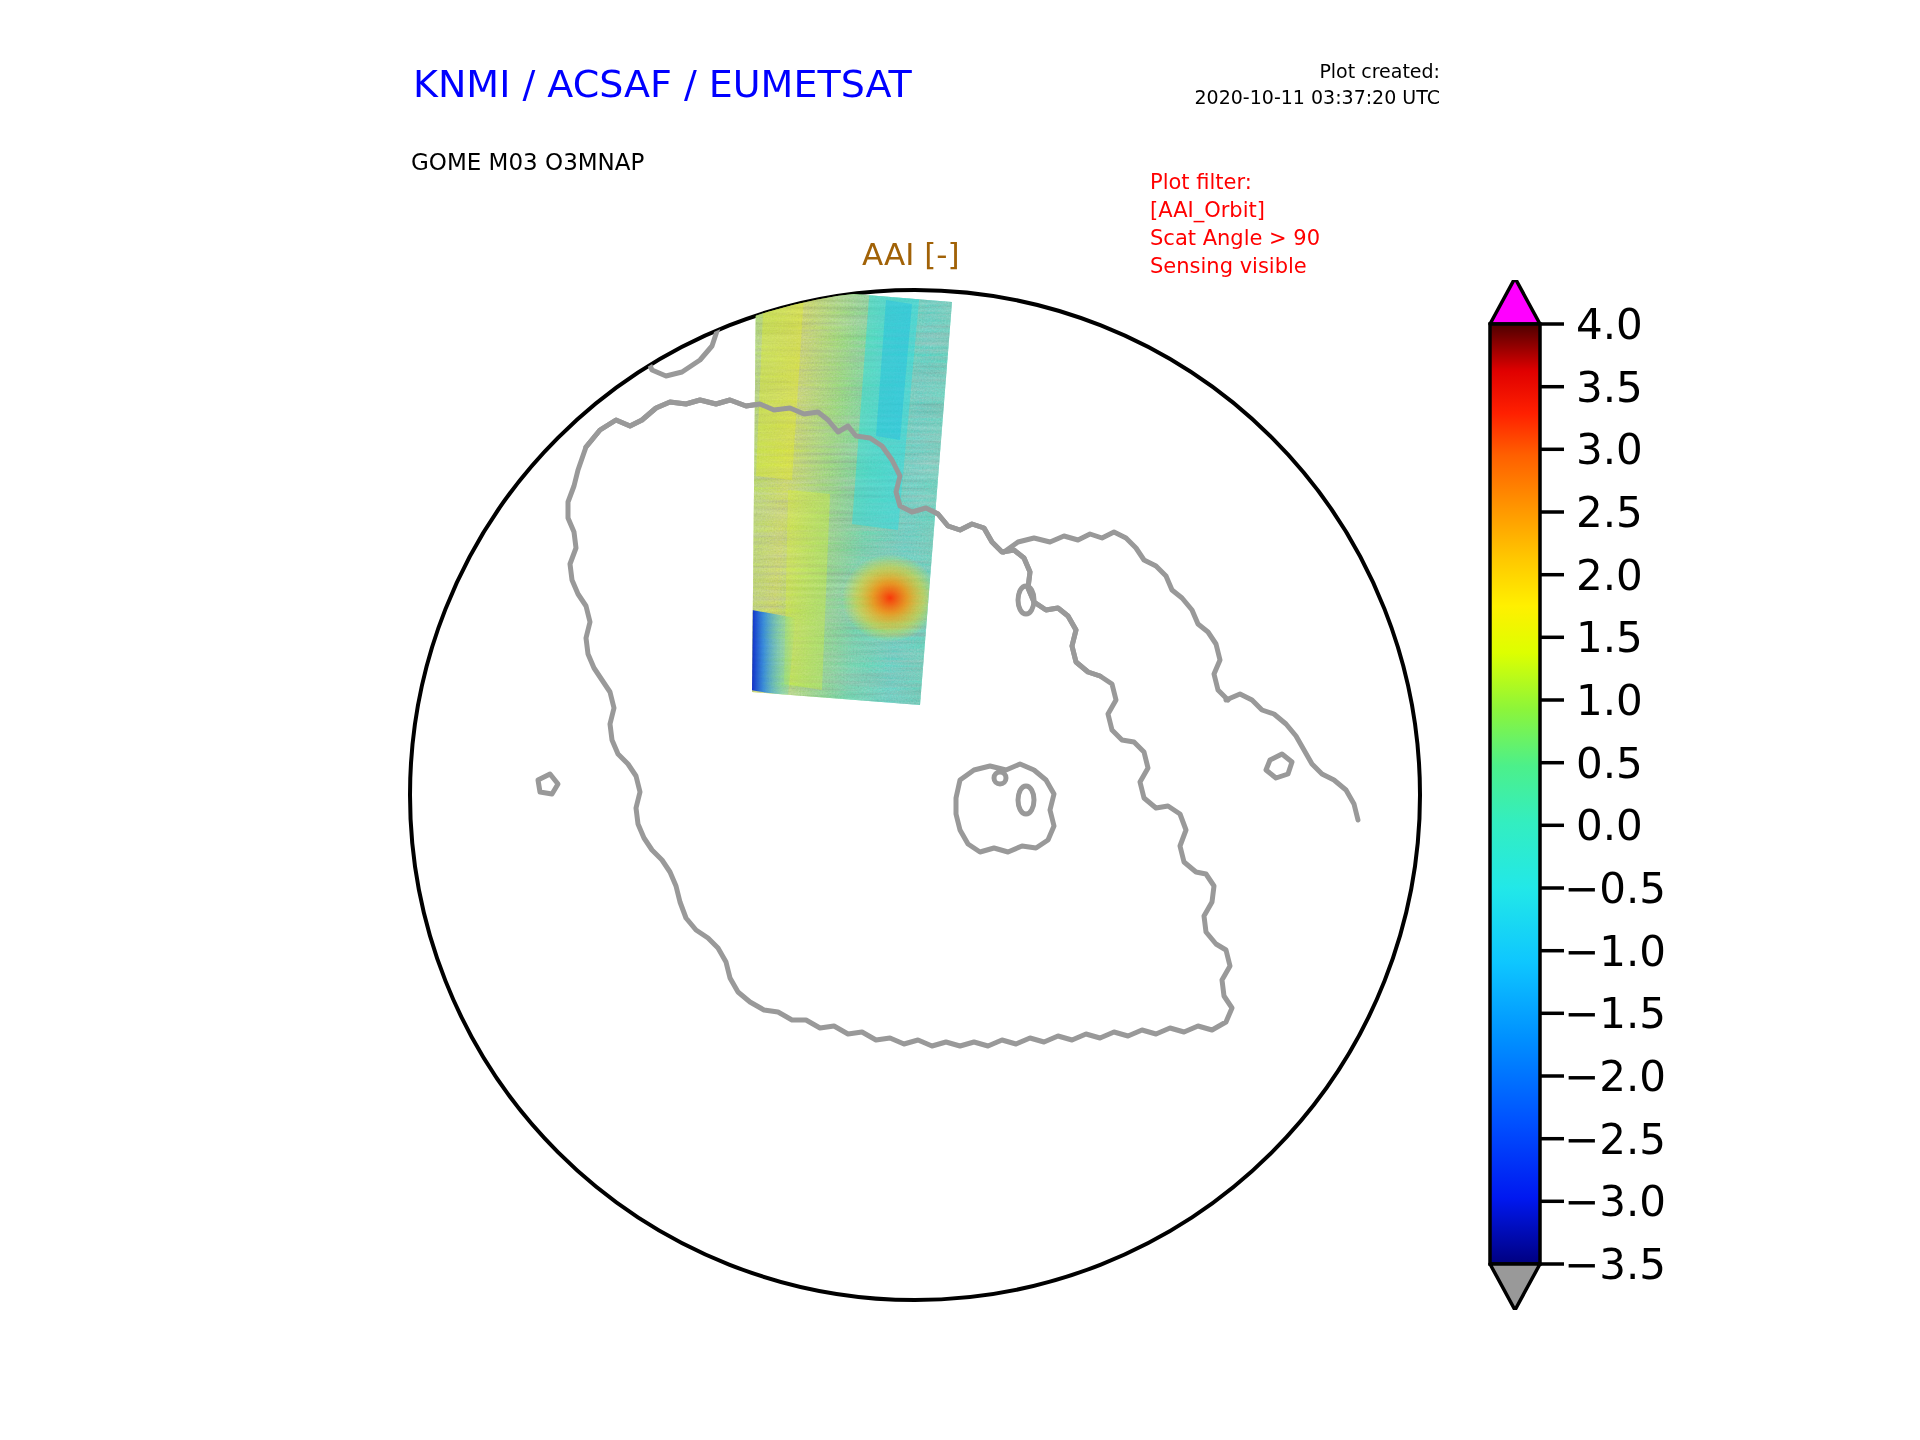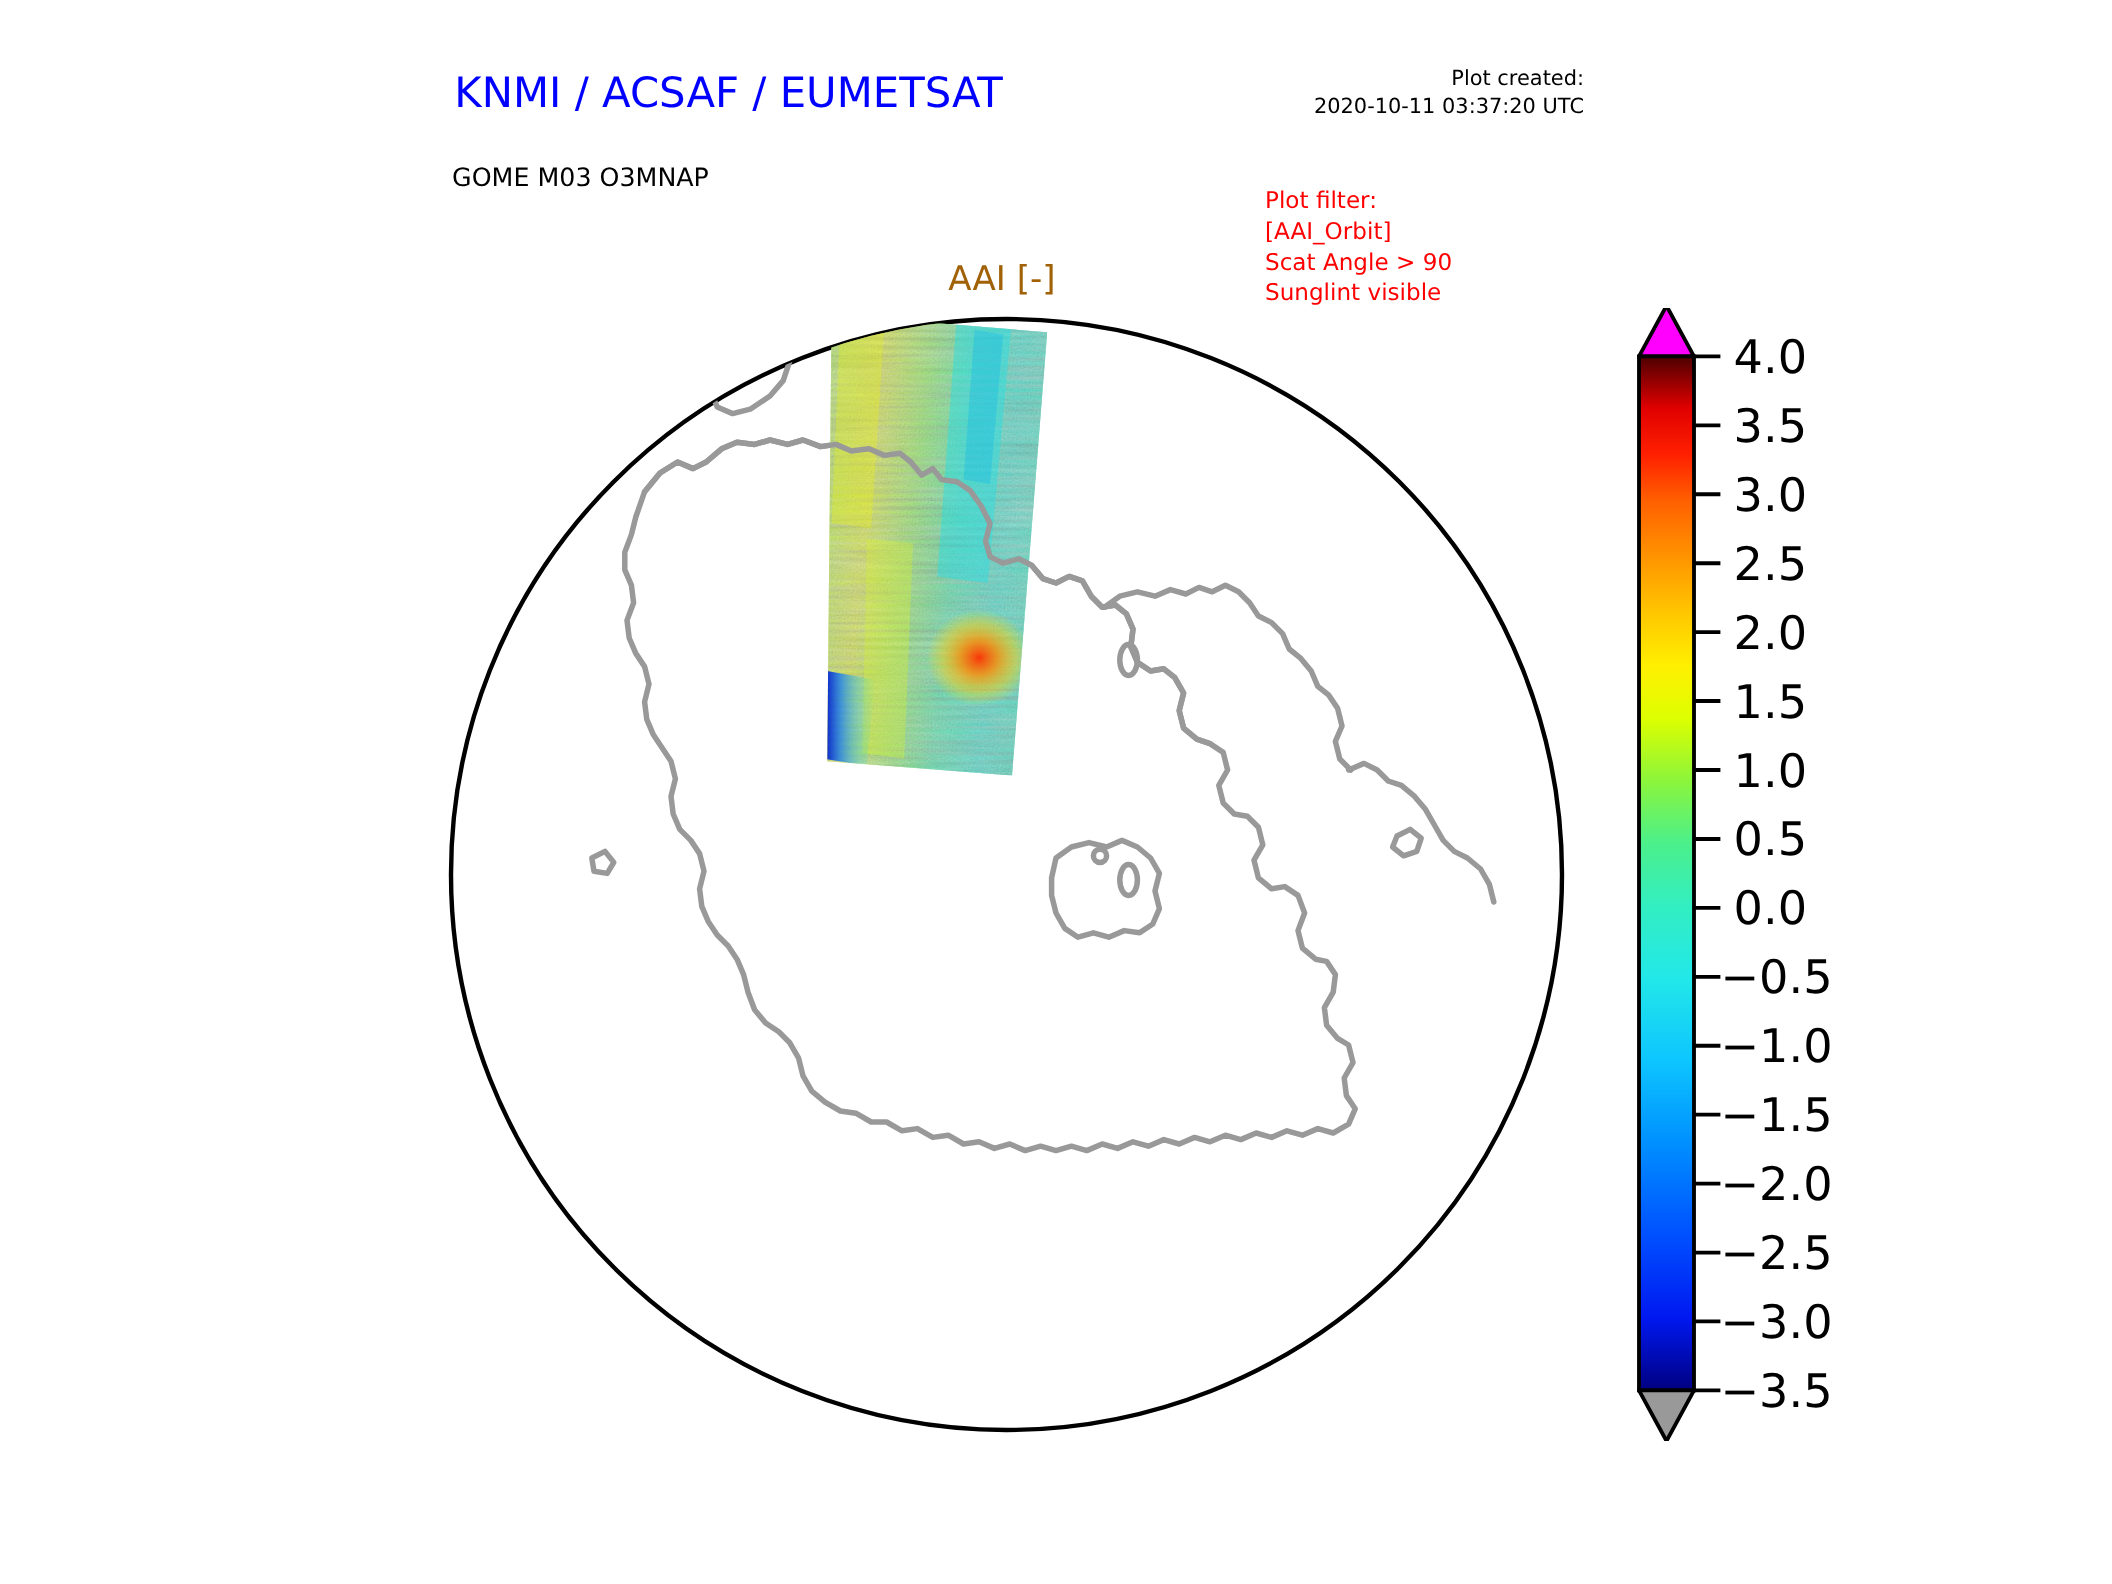--- a/index.html
+++ b/index.html
@@ -104,21 +104,21 @@
 <div id="dataset-block">
   <div>GOME M03 O3MNAP</div>
 </div>
 
 <div id="plot-title">AAI [-]</div>
 
 <div id="plot-filter-block">
   <div>Plot filter:</div>
   <div>[AAI_Orbit]</div>
   <div>Scat Angle &gt; 90</div>
-  <div>Sunglint visible</div>
+  <div>Sensing visible</div>
 </div>
 
 <div id="map-area">
   <svg id="map-svg" width="1030" height="1030" viewBox="0 0 1030 1030">
     <defs>
       <clipPath id="globeClip">
         <circle cx="515" cy="515" r="505"></circle>
       </clipPath>
       <clipPath id="swathClip">
         <path id="swathShape" d="M 356 6 L 552 22 L 520 425 L 352 412 Z"></path>

